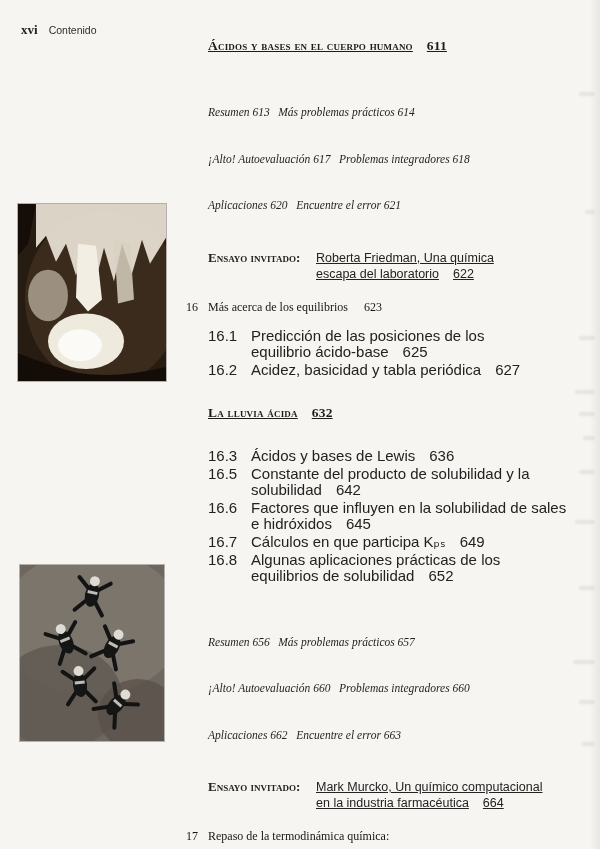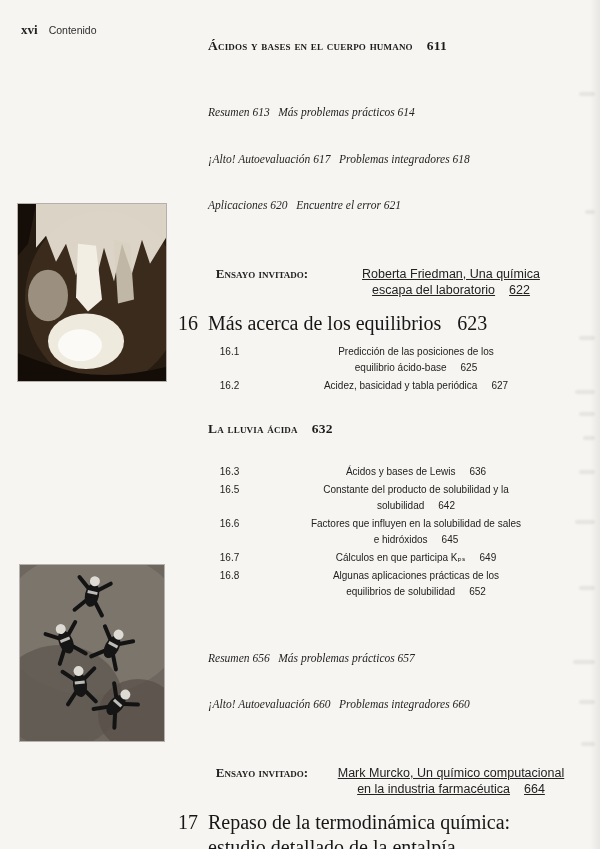--- a/index.html
+++ b/index.html
@@ -27,46 +27,46 @@
   .photo svg { display:block; }
   .photo1 { left:18px; top:204px; width:148px; height:177px; }
   .photo2 { left:20px; top:565px; width:144px; height:176px; }
 
   
   .toc { position:absolute; left:208px; top:38px; width:378px; }
 
   .sec-heading, .feature {
     font-family:"Liberation Serif","DejaVu Serif",serif;
     font-weight:bold; font-variant:small-caps;
-    font-size:13.5px; letter-spacing:.2px; color:#1c1c1c;
+    font-size:13.5px; letter-spacing:.2px; color:#1c1c1c;text-decoration:underline;
   }
   .pg { margin-left:14px; }
 
   .endmatter {
     margin-top:20px;
     font:italic 11.5px "Liberation Serif","DejaVu Serif",serif;
     line-height:15.5px; color:#242424; white-space:pre-wrap;
   }
 
-  .essay { margin-top:21px; display:grid; grid-template-columns:108px 1fr; font-size:12.5px; line-height:16px;text-align:center; }
+  .essay { margin-top:5px; display:grid; grid-template-columns:108px 1fr; font-size:12.5px; line-height:16px; }
   .essay-label { font-family:"Liberation Serif","DejaVu Serif",serif; font-weight:bold; font-variant:small-caps; font-size:13px; }
   .essay-text { white-space:pre-wrap;text-decoration:underline; }
 
   .chapter {
     margin-top:13px; margin-left:-34px;
     display:grid; grid-template-columns:24px 1fr; column-gap:10px;
     font-family:"Liberation Serif","DejaVu Serif",serif;
-    font-size:20px; line-height:25px; color:#161616;
+    font-size:12px; line-height:25px; color:#161616;
   }
   .chnum { text-align:right; }
   .chtitle { white-space:pre-wrap; }
   .chpg { margin-left:16px; }
 
   .items { margin-top:8px; }
-  .item { display:grid; grid-template-columns:43px 1fr; font-size:10px; line-height:16px; margin-bottom:2px;text-align:center; }
+  .item { display:grid; grid-template-columns:43px 1fr; font-size:15px; line-height:16px; margin-bottom:2px; }
   .itxt { white-space:pre-wrap; max-width:330px; }
 
   .feature { margin:27px 0; }
 
   
   .artifacts i {
     position:absolute; right:5px; width:16px; height:4px;
     background:#8a857d; opacity:.15; filter:blur(1px); border-radius:2px; display:block;
   }
 </style>
@@ -173,20 +173,21 @@
     <div class="item">
       <span class="inum">16.8</span>
       <span class="itxt"><span>Algunas aplicaciones prácticas de los
 equilibrios de solubilidad</span><span class="pg">652</span></span>
     </div>
   </div>
 
   <div class="endmatter">
     <div>Resumen 656   Más problemas prácticos 657</div>
     <div>¡Alto! Autoevaluación 660   Problemas integradores 660</div>
+    <div>Aplicaciones 662   Encuentre el error 663</div>
   </div>
   <div class="essay">
     <span class="essay-label">Ensayo invitado:</span>
     <span class="essay-text"><span>Mark Murcko, Un químico computacional
 en la industria farmacéutica</span><span class="pg">664</span></span>
   </div>
 
   <div class="chapter">
     <span class="chnum">17</span>
     <span class="chtitle"><span>Repaso de la termodinámica química:

